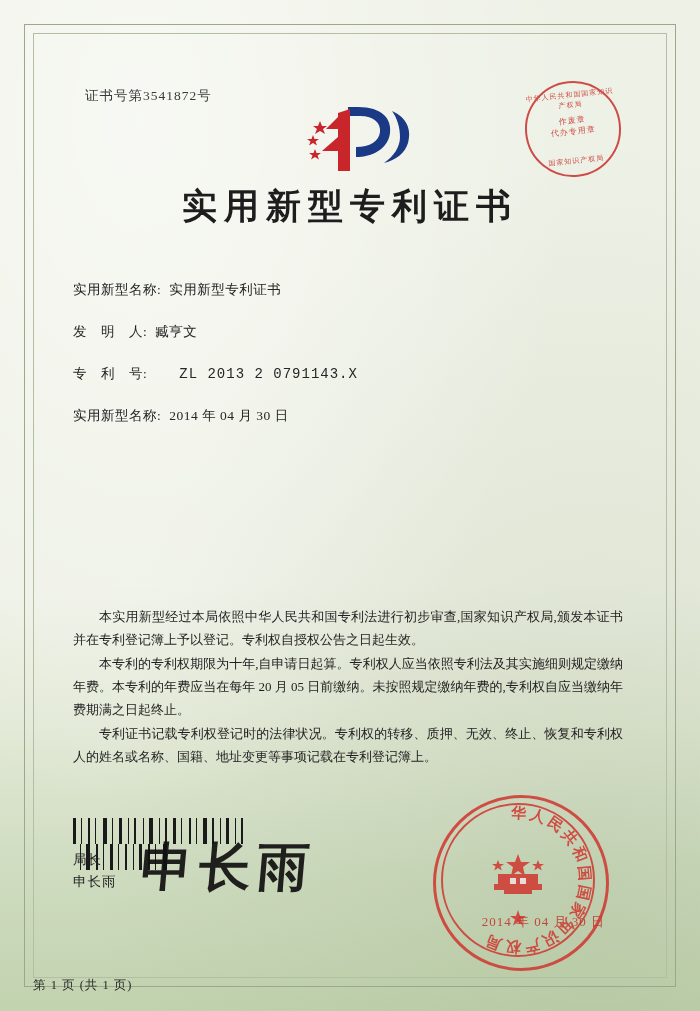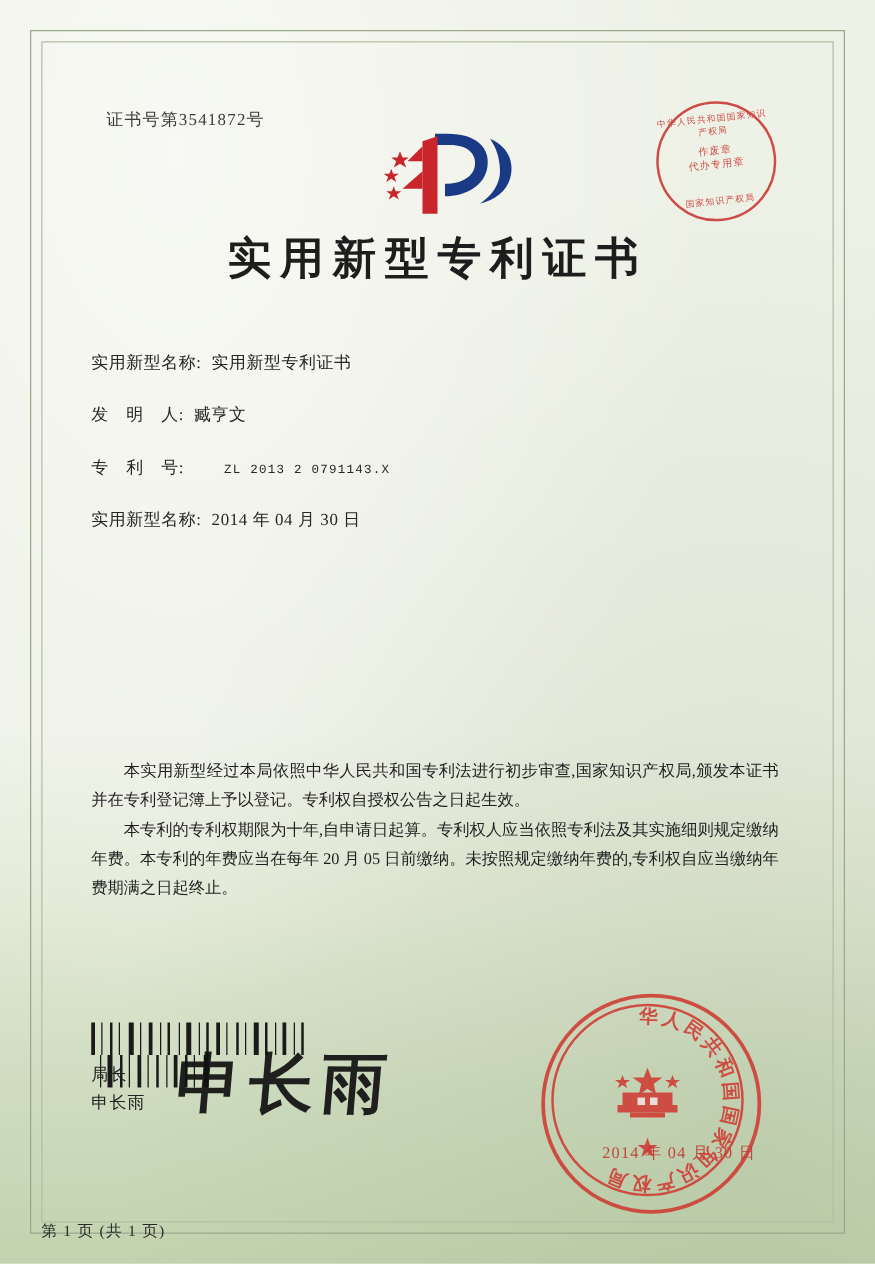--- a/index.html
+++ b/index.html
@@ -165,21 +165,21 @@
   .field-label {
     white-space: nowrap;
     letter-spacing: 0.5px;
   }
   .field-value {
     margin-left: 8px;
     letter-spacing: 0.5px;
   }
   .field-value.mono {
     font-family: "Liberation Mono", "DejaVu Sans Mono", monospace;
-    font-size: 10px;
+    font-size: 14px;
     letter-spacing: 1px;
     margin-left: 32px;
   }
 
   
   .body-text {
     position: absolute;
     left: 40px;
     right: 44px;
     top: 572px;
@@ -321,20 +321,21 @@
       </div>
       <div class="field-row">
         <span class="field-label">实用新型名称:</span>
         <span class="field-value">2014 年 04 月 30 日</span>
       </div>
     </div>
 
     <div class="body-text">
       <p>本实用新型经过本局依照中华人民共和国专利法进行初步审查,国家知识产权局,颁发本证书并在专利登记簿上予以登记。专利权自授权公告之日起生效。</p>
       <p>本专利的专利权期限为十年,自申请日起算。专利权人应当依照专利法及其实施细则规定缴纳年费。本专利的年费应当在每年 20 月 05 日前缴纳。未按照规定缴纳年费的,专利权自应当缴纳年费期满之日起终止。</p>
+      <p>专利证书记载专利权登记时的法律状况。专利权的转移、质押、无效、终止、恢复和专利权人的姓名或名称、国籍、地址变更等事项记载在专利登记簿上。</p>
     </div>
 
     <div class="barcode">
       <span style="width:3px"></span><span style="width:1px;background:transparent"></span>
       <span style="width:1px"></span><span style="width:2px;background:transparent"></span>
       <span style="width:2px"></span><span style="width:1px;background:transparent"></span>
       <span style="width:1px"></span><span style="width:3px;background:transparent"></span>
       <span style="width:4px"></span><span style="width:1px;background:transparent"></span>
       <span style="width:1px"></span><span style="width:2px;background:transparent"></span>
       <span style="width:3px"></span><span style="width:2px;background:transparent"></span>

